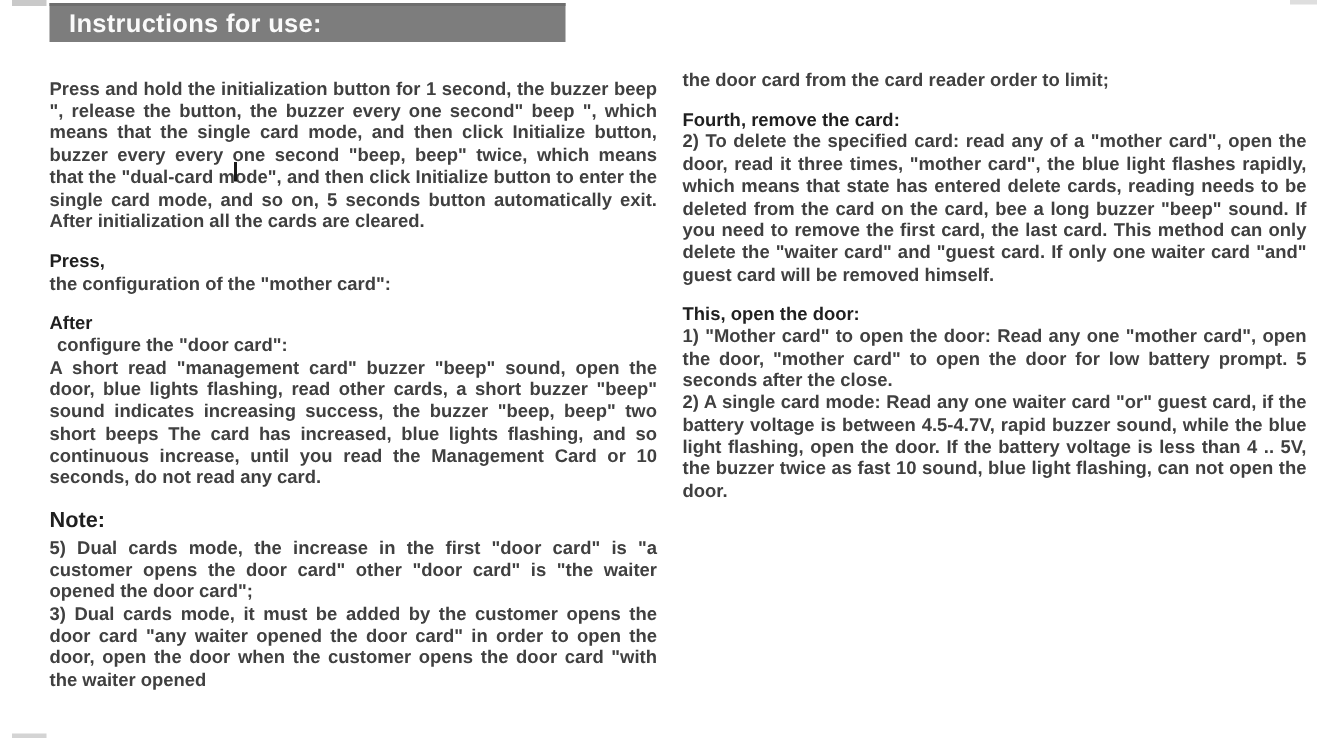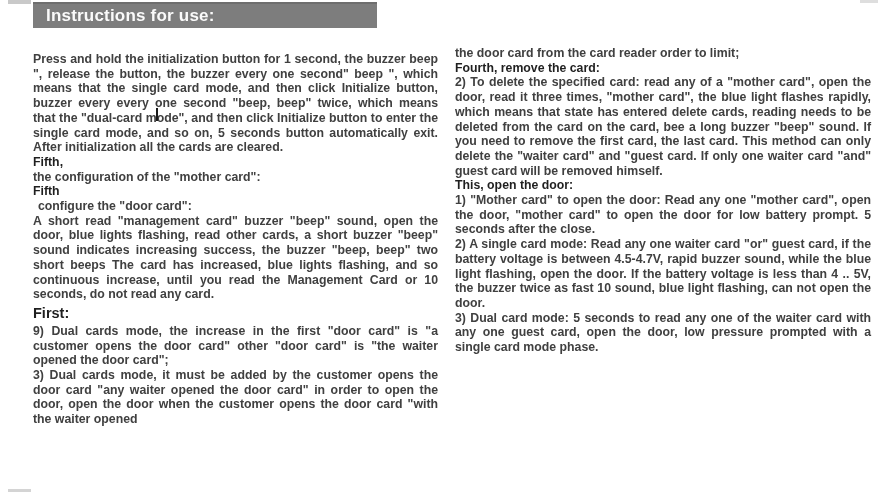--- a/index.html
+++ b/index.html
@@ -40,21 +40,21 @@
 
   .col {
     position: absolute;
     color: #3d3d3d;
     font-size: 12.3px;
     line-height: 14.7px;
   }
   .col.left  { left: 33px;  top: 52px; width: 405px; }
   .col.right { left: 455px; top: 46px; width: 416px; }
 
-  .section { }
+  .section { margin-top: 12px; }
   .section:first-child { margin-top: 0; }
 
   .heading {
     font-weight: bold;
     color: #1f1f1f;
     text-align: left;
   }
   .heading.large {
     font-size: 14.5px;
     line-height: 18px;
@@ -87,53 +87,52 @@
     <span class="header-title">Instructions for use:</span>
   </div>
 
   <div class="col left">
 
     <div class="section">
       <p class="body">Press and hold the initialization button for 1 second, the buzzer beep ", release the button, the buzzer every one second" beep ", which means that the single card mode, and then click Initialize button, buzzer every every one second "beep, beep" twice, which means that the "dual-card mode", and then click Initialize button to enter the single card mode, and so on, 5 seconds button automatically exit. After initialization all the cards are cleared.</p>
     </div>
 
     <div class="section">
-      <p class="heading">Fifth,</p>
+      <p class="heading">Press,</p>
       <p class="body">the configuration of the "mother card":</p>
     </div>
 
     <div class="section">
-      <p class="heading">Fifth</p>
+      <p class="heading">After</p>
       <p class="body indent">configure the "door card":</p>
       <p class="body">A short read "management card" buzzer "beep" sound, open the door, blue lights flashing, read other cards, a short buzzer "beep" sound indicates increasing success, the buzzer "beep, beep" two short beeps The card has increased, blue lights flashing, and so continuous increase, until you read the Management Card or 10 seconds, do not read any card.</p>
     </div>
 
     <div class="section">
-      <p class="heading large">First:</p>
-      <p class="body">9) Dual cards mode, the increase in the first "door card" is "a customer opens the door card" other "door card" is "the waiter opened the door card";</p>
+      <p class="heading large">Note:</p>
+      <p class="body">5) Dual cards mode, the increase in the first "door card" is "a customer opens the door card" other "door card" is "the waiter opened the door card";</p>
       <p class="body">3) Dual cards mode, it must be added by the customer opens the door card "any waiter opened the door card" in order to open the door, open the door when the customer opens the door card "with the waiter opened</p>
     </div>
 
   </div>
 
   <div class="caret"></div>
 
   <div class="col right">
 
     <p class="body">the door card from the card reader order to limit;</p>
 
     <div class="section">
       <p class="heading">Fourth, remove the card:</p>
       <p class="body">2) To delete the specified card: read any of a "mother card", open the door, read it three times, "mother card", the blue light flashes rapidly, which means that state has entered delete cards, reading needs to be deleted from the card on the card, bee a long buzzer "beep" sound. If you need to remove the first card, the last card. This method can only delete the "waiter card" and "guest card. If only one waiter card "and" guest card will be removed himself.</p>
     </div>
 
     <div class="section">
       <p class="heading">This, open the door:</p>
       <p class="body">1) "Mother card" to open the door: Read any one "mother card", open the door, "mother card" to open the door for low battery prompt. 5 seconds after the close.</p>
       <p class="body">2) A single card mode: Read any one waiter card "or" guest card, if the battery voltage is between 4.5-4.7V, rapid buzzer sound, while the blue light flashing, open the door. If the battery voltage is less than 4 .. 5V, the buzzer twice as fast 10 sound, blue light flashing, can not open the door.</p>
-      <p class="body">3) Dual card mode: 5 seconds to read any one of the waiter card with any one guest card, open the door, low pressure prompted with a single card mode phase.</p>
     </div>
 
   </div>
 
   <div class="sliver bottom-left"></div>
 
 </div>
 
 </body></html>

